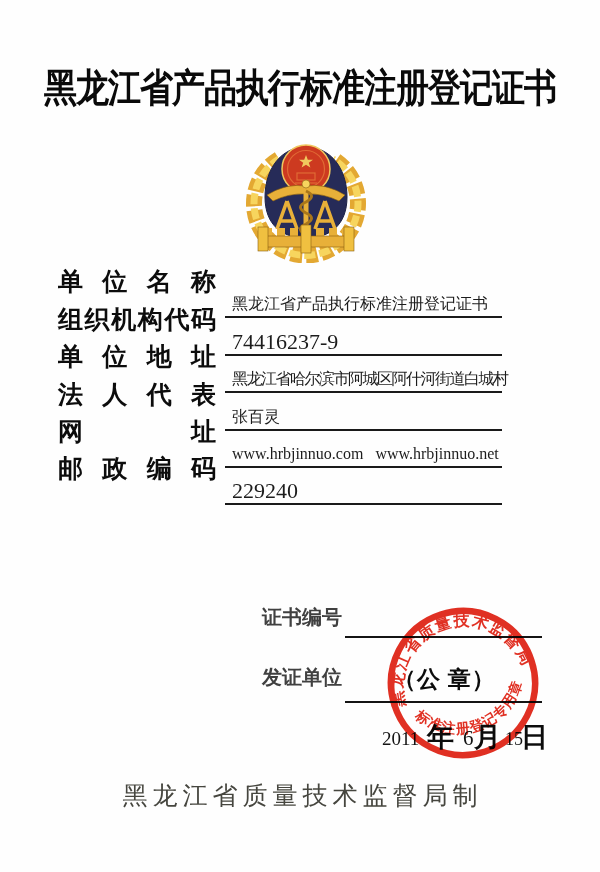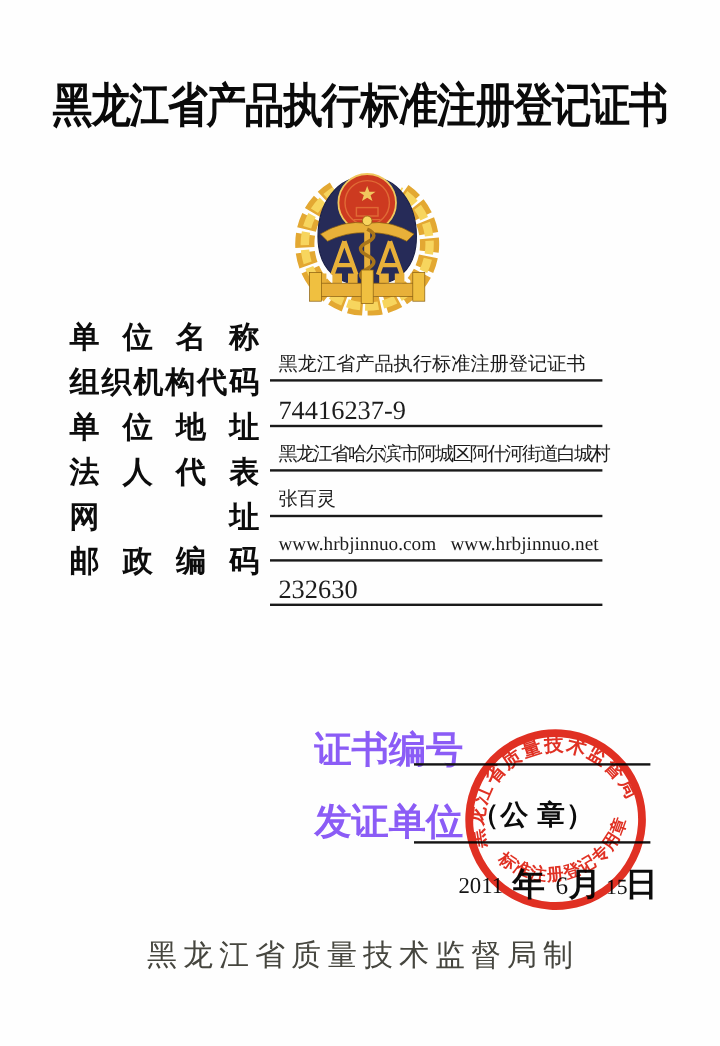--- a/index.html
+++ b/index.html
@@ -26,21 +26,21 @@
   }
   .fvalue{
     position:absolute;left:167px;right:0;bottom:0;height:24px;
     border-bottom:2px solid #1a1a1a;
     font-size:16px;line-height:24px;padding-left:7px;white-space:pre;
     color:#1c1c1c;overflow:visible;
   }
   .frow.tight .fvalue{letter-spacing:-1.5px;}
   .frow.num .fvalue{font-size:22px;}
   
-  .iss-label{position:absolute;font-size:31px;font-weight:700;color:#8b5cf6;white-space:nowrap;}
+  .iss-label{position:absolute;font-size:20px;font-weight:700;color:#404040;white-space:nowrap;}
   .certno-label{left:262px;top:604px;}
   .issuer-label{left:262px;top:664px;}
   .seal-note{position:absolute;left:393px;top:664px;font-size:23px;font-weight:700;letter-spacing:1px;color:#0c0c0c;}
   .iss-line{position:absolute;left:345px;width:197px;border-top:2px solid #141414;height:0;}
   .certno-line{top:636px;}
   .issuer-line{top:701px;}
   .certno-value{position:absolute;left:350px;top:612px;width:190px;font-size:16px;color:#1c1c1c;}
   
   .date-num{position:absolute;font-size:19px;color:#141414;}
   .date-unit{position:absolute;font-size:27px;font-weight:700;color:#0c0c0c;}
@@ -117,21 +117,21 @@
     <div class="frow">
       <span class="flabel">法人代表</span>
       <span class="fvalue">张百灵</span>
     </div>
     <div class="frow">
       <span class="flabel">网址</span>
       <span class="fvalue">www.hrbjinnuo.com   www.hrbjinnuo.net</span>
     </div>
     <div class="frow num">
       <span class="flabel">邮政编码</span>
-      <span class="fvalue">232630</span>
+      <span class="fvalue">229240</span>
     </div>
   </div>
 
   <div class="iss-label certno-label">证书编号</div>
   <div class="certno-value"></div>
   <div class="iss-line certno-line"></div>
 
   <div class="iss-label issuer-label">发证单位</div>
   <div class="seal-note">（公 章）</div>
   <div class="iss-line issuer-line"></div>

